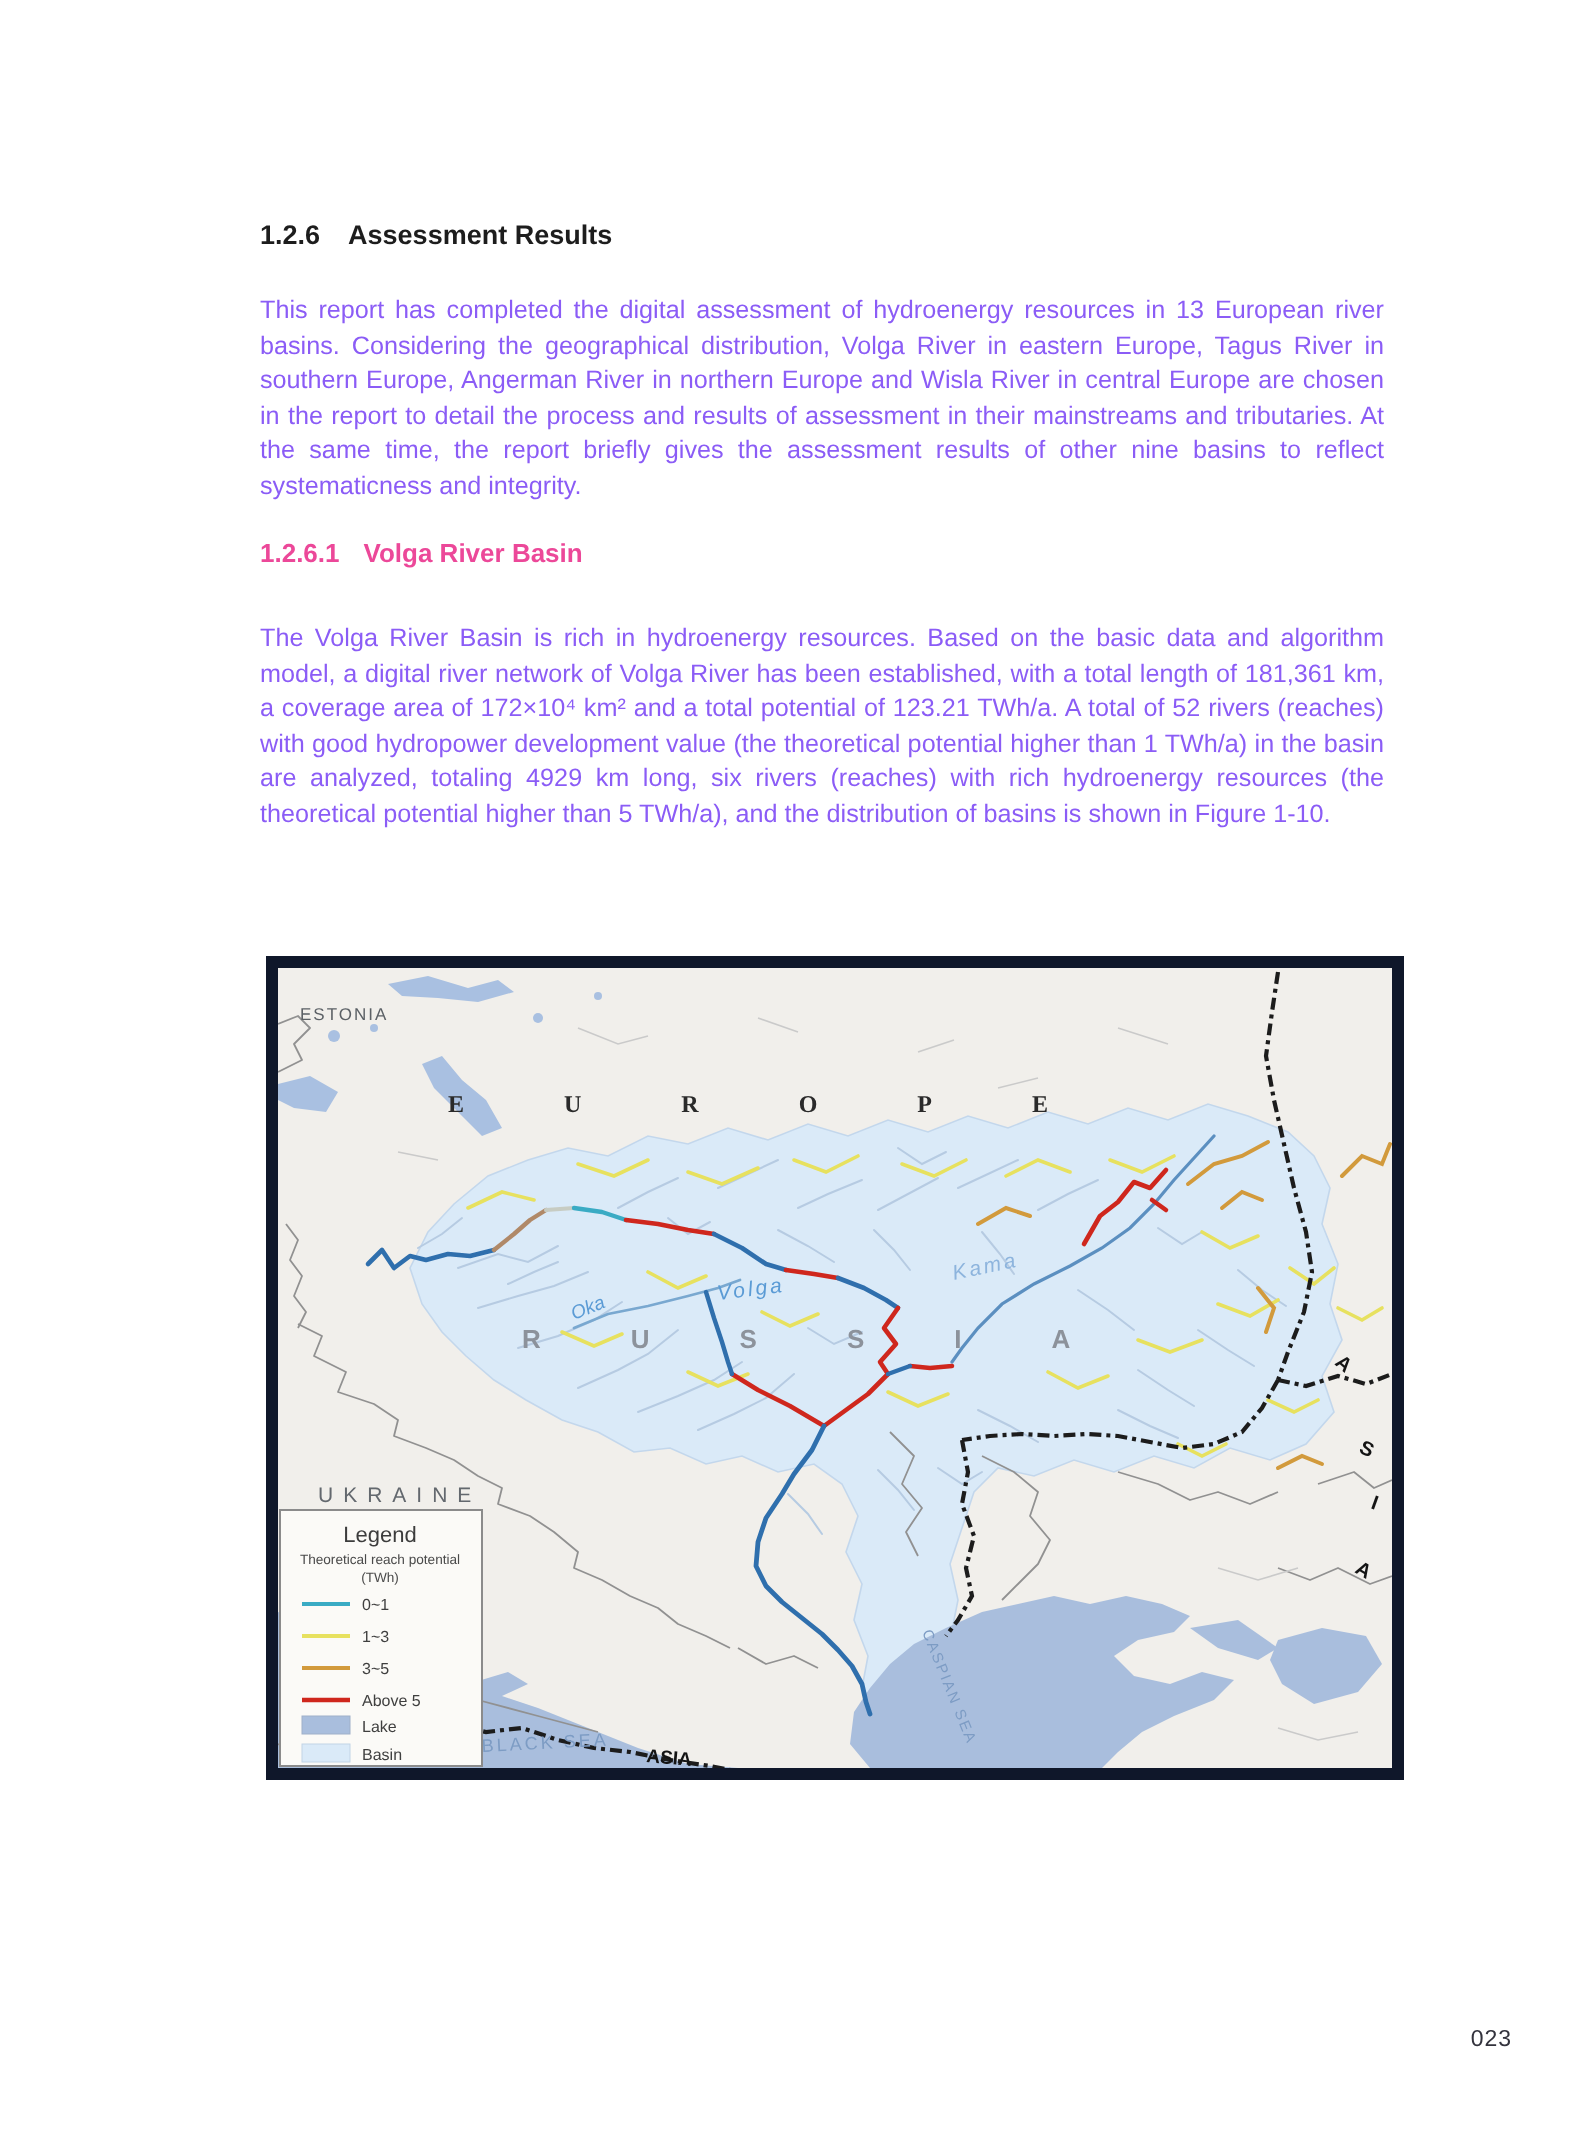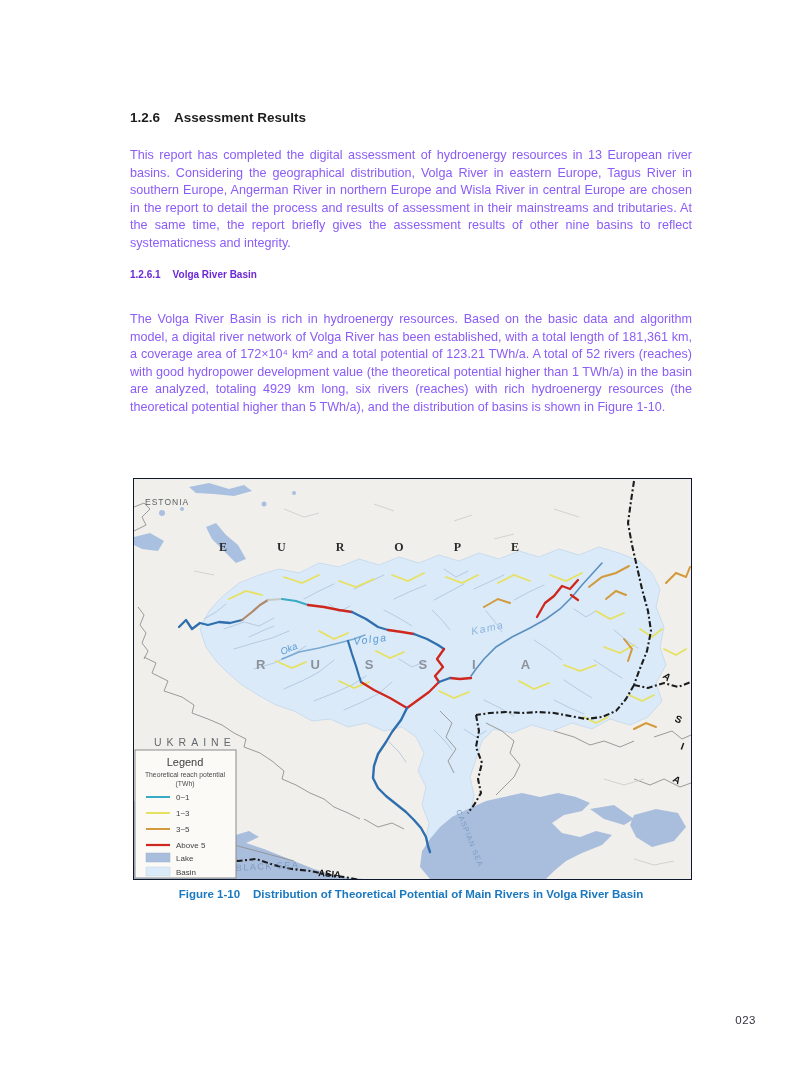--- a/index.html
+++ b/index.html
@@ -1,27 +1,27 @@
 <!DOCTYPE html>
 <html><head>
 <meta charset="utf-8">
 <style>
   html,body{margin:0;padding:0;background:#ffffff;}
   #page{position:relative;width:793px;height:1077px;background:#ffffff;overflow:hidden;
         font-family:"Liberation Sans",sans-serif;color:#3d3d3d;}
   .h1{position:absolute;left:130px;top:110px;font-size:13.5px;font-weight:bold;color:#1d1d1d;}
   .h1 .num{margin-right:14px;}
-  .h2{position:absolute;left:130px;top:269px;font-size:10px;font-weight:bold;color:#6d28d9;}
+  .h2{position:absolute;left:130px;top:269px;font-size:13px;font-weight:bold;color:#ec4899;}
   .h2 .num{margin-right:12px;}
   .para{position:absolute;left:130px;width:562px;font-size:12.6px;line-height:17.6px;
         text-align:justify;color:#8b5cf6;}
   #p1{top:147px;}
   #p2{top:311px;}
   #map-figure{position:absolute;left:133px;top:478px;width:557px;height:400px;
-              border:1px solid #0f172a;background:#14b8a6;}
+              border:6px solid #0f172a;background:#14b8a6;}
   #caption{position:absolute;left:130px;top:888px;width:562px;text-align:center;
            font-size:11.5px;font-weight:bold;color:#1a78c0;}
   #caption .cap-num{margin-right:13px;}
   #page-number{position:absolute;right:37px;top:1014px;font-size:11.5px;color:#33333d;letter-spacing:.5px;text-align:center;}
   svg text{user-select:none;}
 </style>
 </head>
 <body>
 
 <div id="page">
@@ -224,19 +224,16 @@
 
         <rect x="12" y="374" width="24" height="9" stroke="#9fb0c9" stroke-width="0.5" fill="#a9bedd"></rect>
         <text x="42" y="382" font-size="8" fill="#3f3f3f">Lake</text>
 
         <rect x="12" y="388" width="24" height="9" stroke="#c2d4e6" stroke-width="0.5" fill="#daeaf8"></rect>
         <text x="42" y="396" font-size="8" fill="#3f3f3f">Basin</text>
       </g>
     </svg>
   </div>
 
-  <div id="caption">
-    <span class="cap-num">Figure 1-10</span><span>Distribution of Theoretical Potential of Main Rivers in Volga River Basin</span>
-  </div>
 
   <div id="page-number">023</div>
 
 </div>
 
 </body></html>

